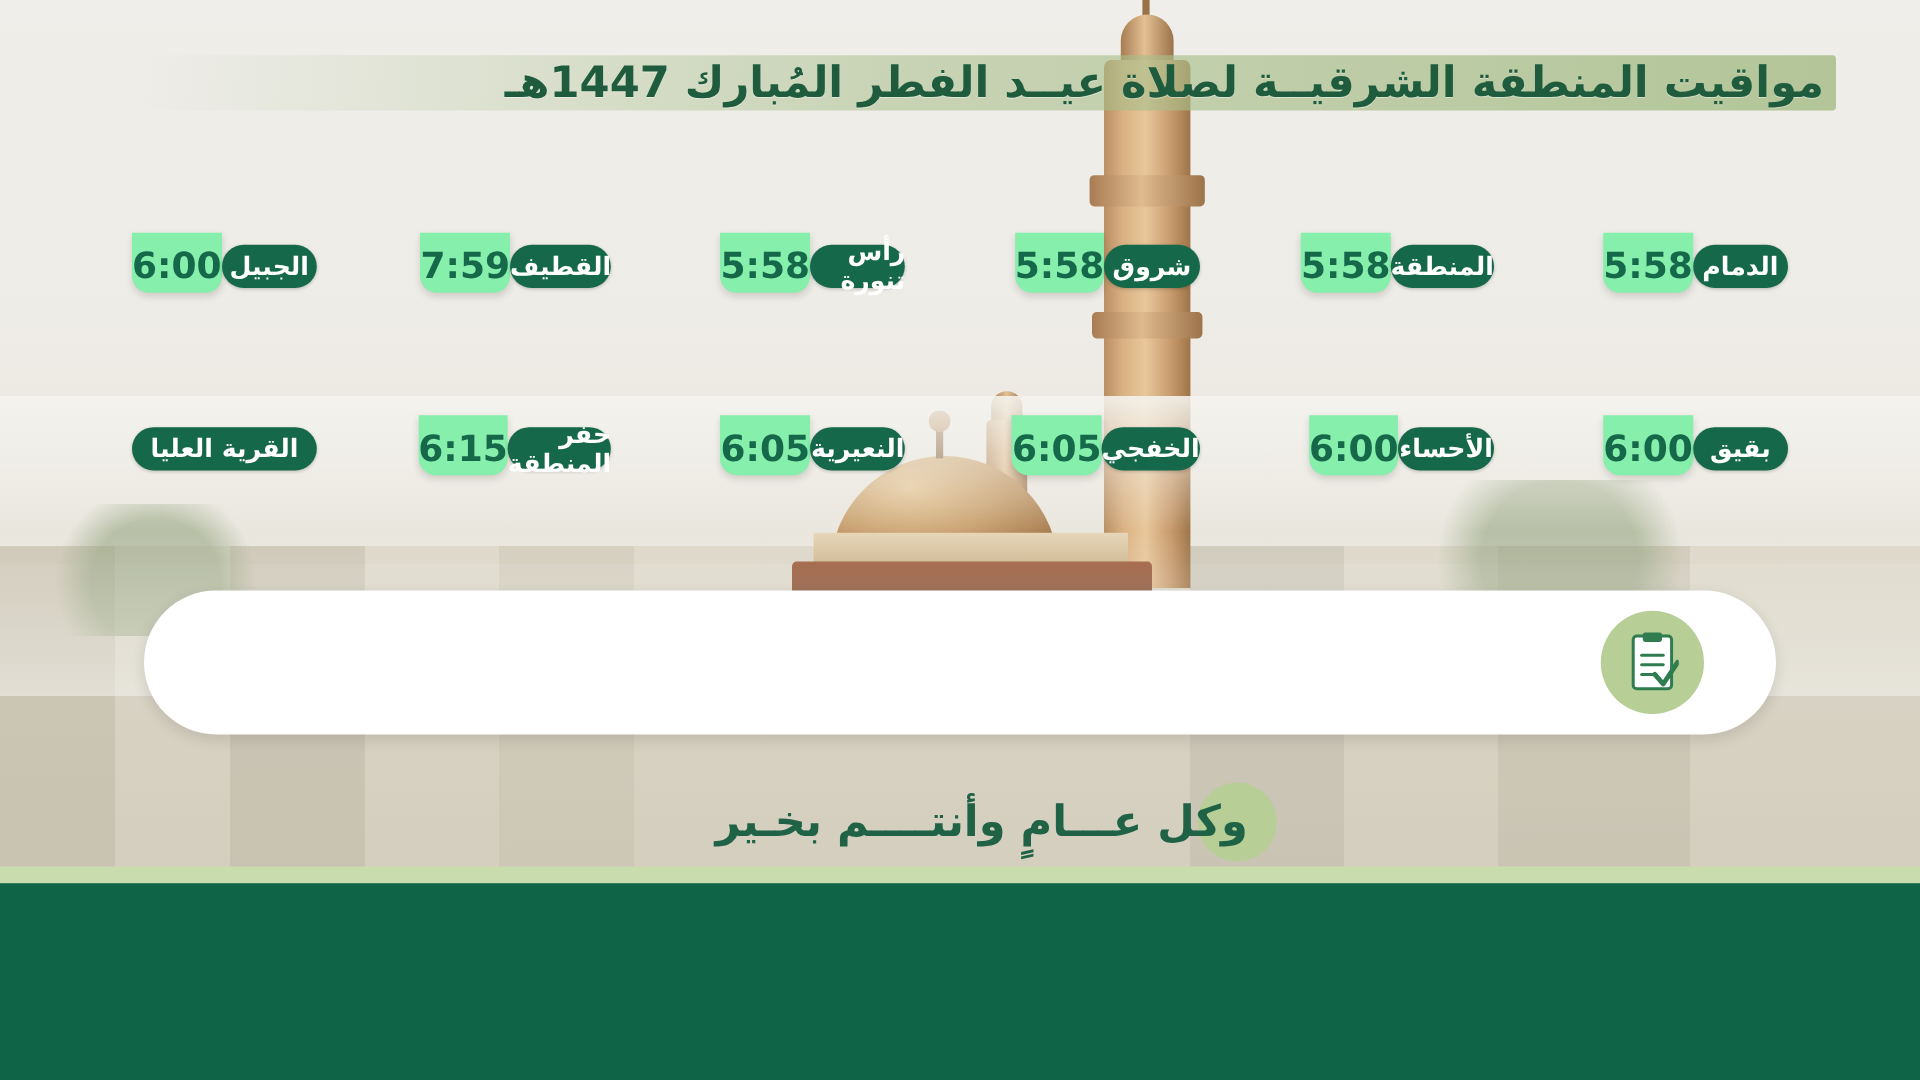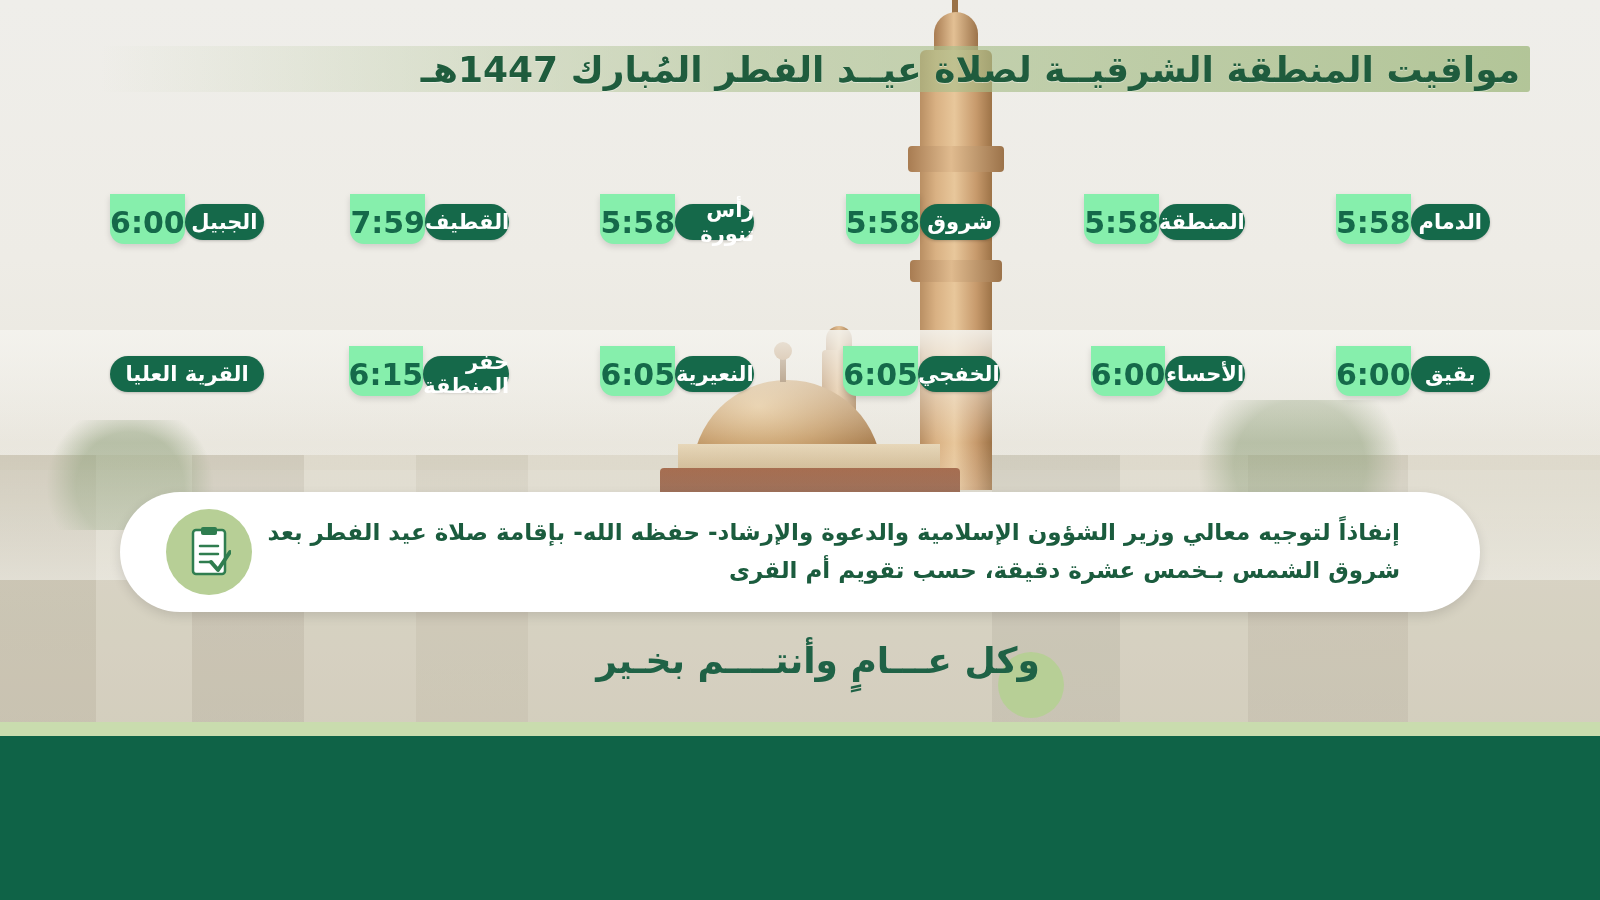--- a/index.html
+++ b/index.html
@@ -168,21 +168,21 @@
     width: 86px; height: 86px; border-radius: 50%;
     background: #b7cf96;
     display: flex; align-items: center; justify-content: center;
     flex: 0 0 86px; margin-left: 6px;
   }
   .note-icon svg { display: block; }
 
   
   .greet-wrap {
     position: absolute; right: 0; top: 640px; width: 1600px; height: 90px;
-    display: flex; justify-content: center; padding-left: 36px;
+    display: flex; align-items: center; justify-content: center; padding-left: 36px;
   }
   .greet-dot {
     position: absolute; left: 50%; margin-left: 198px; top: 12px;
     width: 66px; height: 66px; border-radius: 50%;
     background: #b7cf96;
   }
   .greet-text {
     position: relative; z-index: 2;
     font-size: 36px; font-weight: bold; color: #1f6246;
     letter-spacing: 1px;
@@ -273,21 +273,20 @@
     <div class="card">
       <div class="card-head">حفر المنطقة</div>
       <div class="card-body">6:15</div>
     </div>
     <div class="card">
       <div class="card-head">القرية العليا</div>
     </div>
   </div>
 
   <div class="note">
-    <div class="note-text">إنفاذاً لتوجيه معالي وزير الشؤون الإسلامية والدعوة والإرشاد- حفظه الله- بإقامة صلاة عيد الفطر بعد شروق الشمس بـخمس عشرة دقيقة، حسب تقويم أم القرى</div>
     <div class="note-icon">
       <svg width="44" height="52" viewBox="0 0 44 52" aria-hidden="true">
         <rect x="6" y="4" width="32" height="44" rx="3" fill="#ffffff" stroke="#2f7d4f" stroke-width="2.5"></rect>
         <rect x="14" y="1" width="16" height="8" rx="2" fill="#2f7d4f"></rect>
         <line x1="13" y1="20" x2="31" y2="20" stroke="#2f7d4f" stroke-width="2.5" stroke-linecap="round"></line>
         <line x1="13" y1="28" x2="31" y2="28" stroke="#2f7d4f" stroke-width="2.5" stroke-linecap="round"></line>
         <line x1="13" y1="36" x2="25" y2="36" stroke="#2f7d4f" stroke-width="2.5" stroke-linecap="round"></line>
         <path d="M24 36 l7 8 l12 -18" fill="none" stroke="#2f7d4f" stroke-width="4" stroke-linecap="round" stroke-linejoin="round"></path>
       </svg>
     </div>

